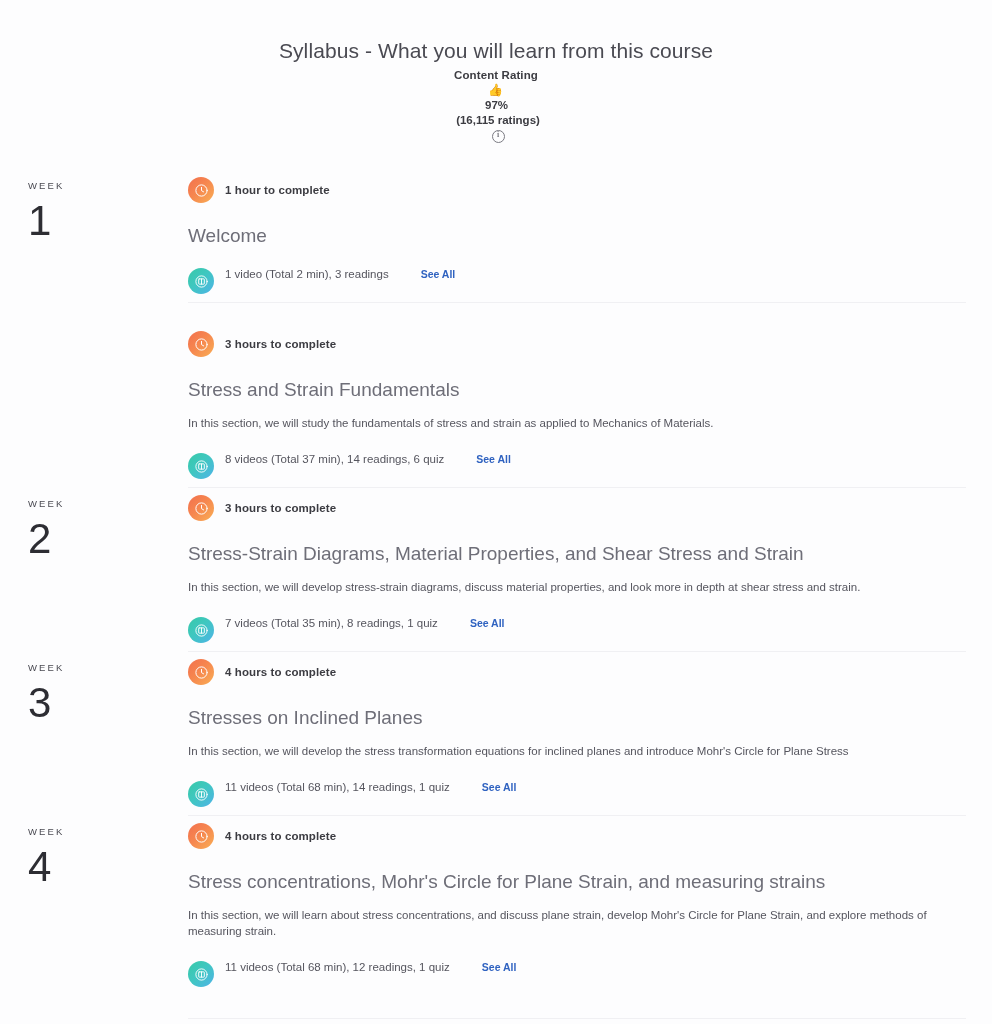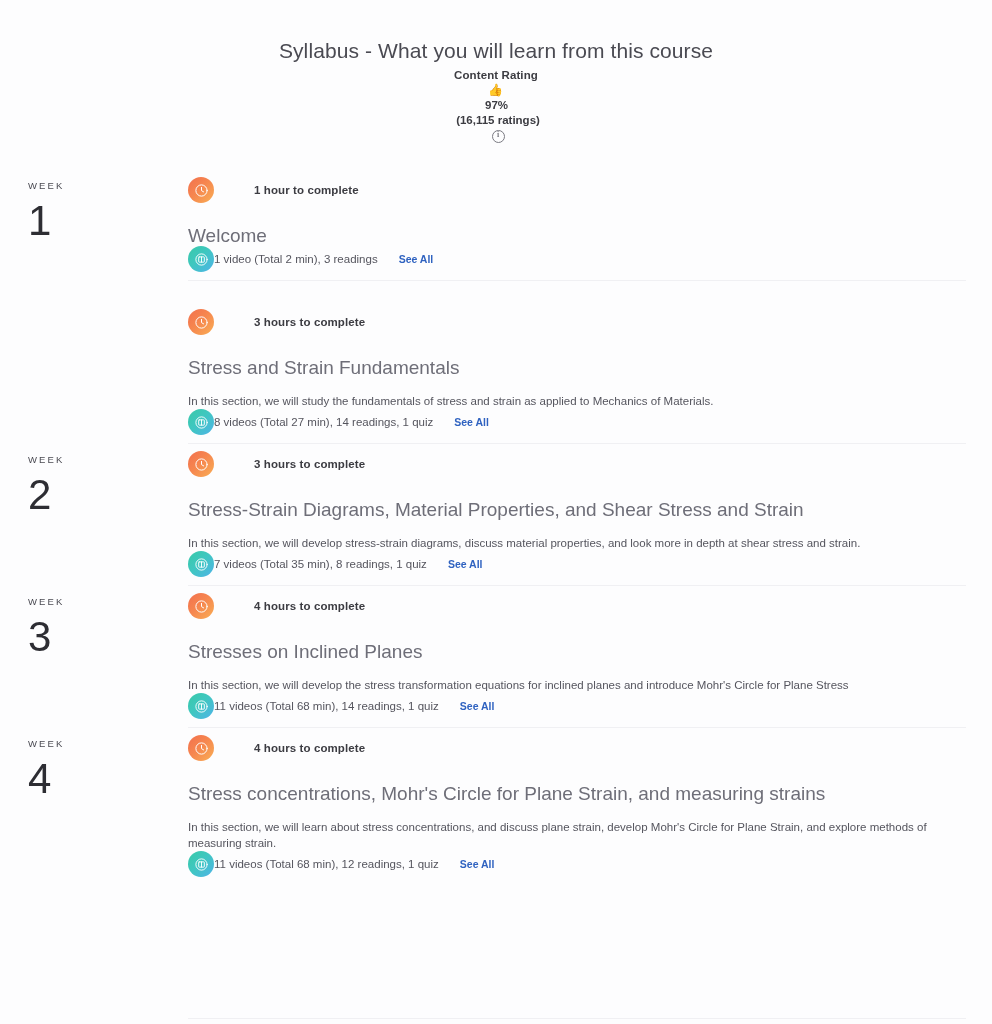--- a/index.html
+++ b/index.html
@@ -106,21 +106,20 @@
   .meta-row {
     display: flex;
     align-items: center;
     gap: 11px;
   }
   .meta-text {
     font-size: 11.5px;
     font-weight: bold;
     color: #3c3c42;
     letter-spacing: .1px;
-    margin-left: 29px;
   }
 
   .badge {
     width: 26px; height: 26px;
     border-radius: 50%;
     flex: 0 0 26px;
     display: flex;
     align-items: center;
     justify-content: center;
   }
@@ -140,21 +139,23 @@
     line-height: 20px;
   }
   .section-desc {
     font-size: 11.5px;
     color: #55555e;
     margin: 15px 0 0 0;
     line-height: 16px;
   }
   .content-row {
     display: flex;
-    align-items: center;
+    align-items: flex-start;
+    gap: 11px;
+    margin-top: 22px;
   }
   .content-text {
     font-size: 11.5px;
     color: #55555e;
   }
   .see-all {
     font-size: 10.5px;
     font-weight: bold;
     color: #2f62c0;
     text-decoration: none;
@@ -237,21 +238,21 @@
           <div class="section-title">Stress and Strain Fundamentals</div>
           <div class="section-desc">In this section, we will study the fundamentals of stress and strain as applied to Mechanics of Materials.</div>
           <div class="content-row">
             <span class="badge badge-content">
               <svg width="15" height="15" viewBox="0 0 24 24" fill="none" stroke="#ffffff" stroke-width="1.5" stroke-linecap="round">
                 <circle cx="12" cy="12" r="9"></circle>
                 <rect x="7.5" y="7.8" width="9" height="8.4" rx="0.8"></rect>
                 <path d="M12 7.8v8.4"></path>
               </svg>
             </span>
-            <span class="content-text">8 videos (Total 27 min), 14 readings, 1 quiz</span>
+            <span class="content-text">8 videos (Total 37 min), 14 readings, 6 quiz</span>
             <a href="#" class="see-all">See All</a>
           </div>
         </div>
       </div>
     </div>
     <div class="week-divider"></div>
     <div class="week-row">
       <div class="week-label-col">
         <div class="week-word">WEEK</div>
         <div class="week-number">2</div>

